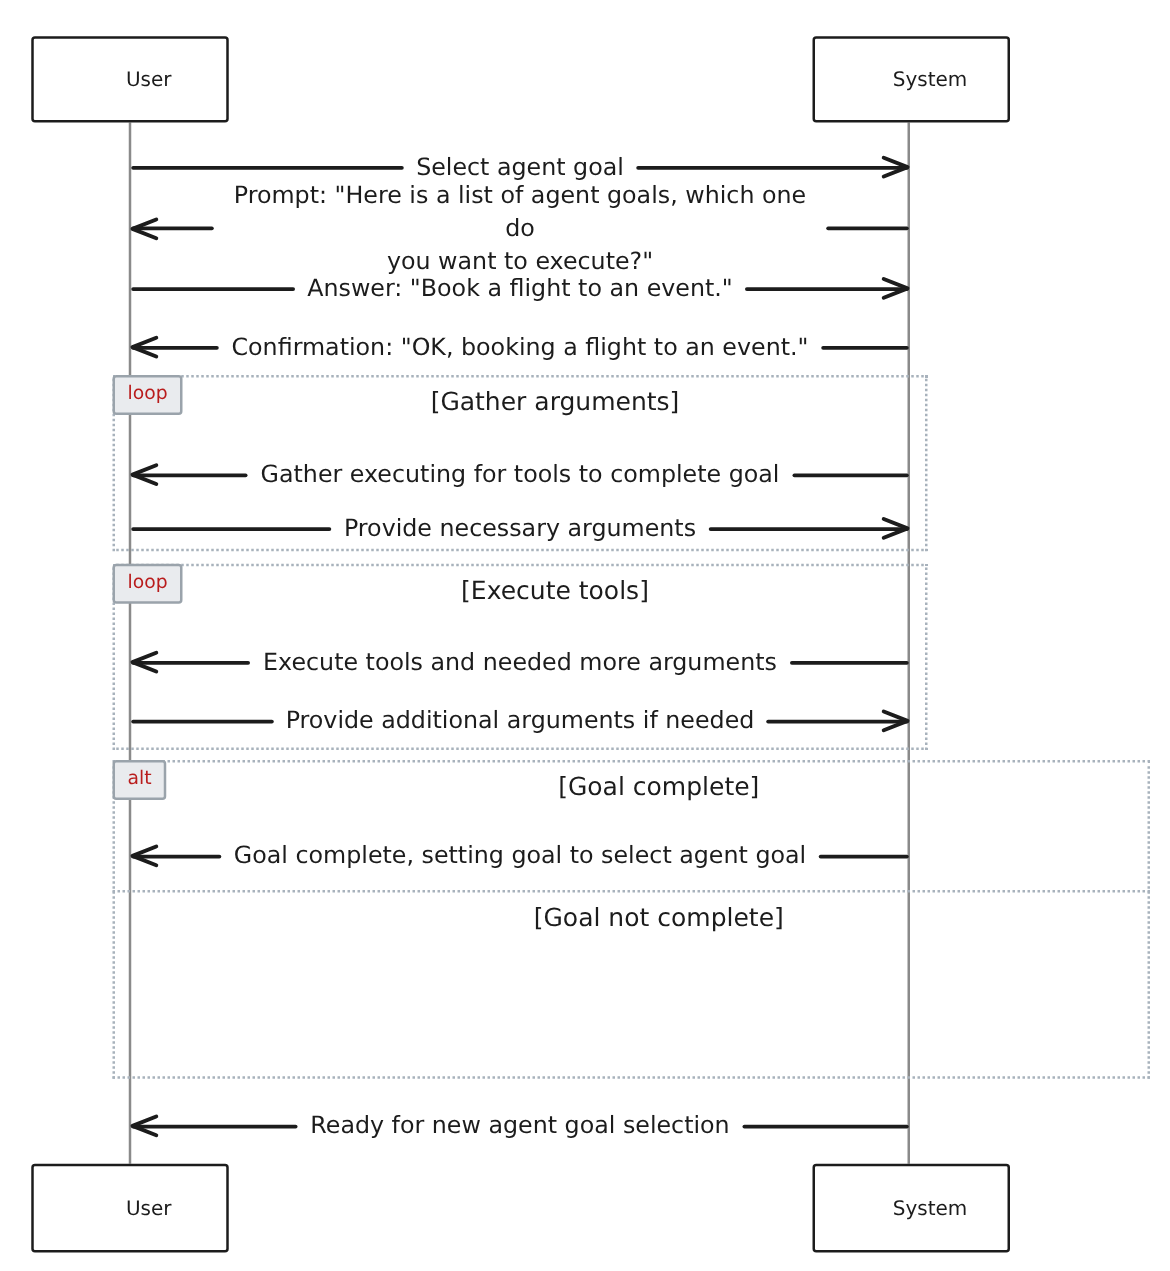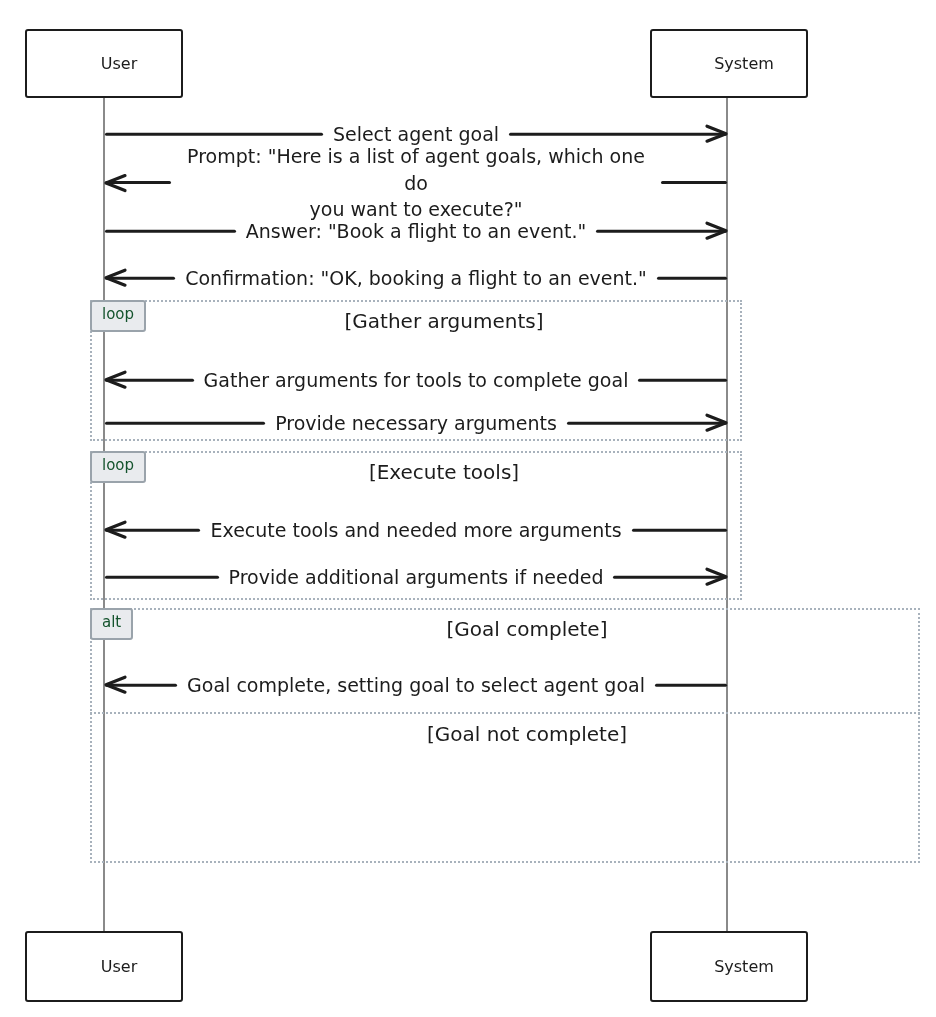--- a/index.html
+++ b/index.html
@@ -63,21 +63,21 @@
     box-sizing:border-box;
     z-index:1;
   }
   .frag-tab{
     position:absolute;top:-2px;left:-2px;
     background:#e9ebee;
     border:2px solid #9aa3ab;
     border-radius:3px;
     padding:3px 10px 5px;
     font-size:15px;line-height:1.3;
-    color:#14532d;
+    color:#b91c1c;
     z-index:2;
   }
   .frag-cond{
     position:absolute;top:5px;right:0;
     text-align:center;
     font-size:20px;line-height:1.4;
   }
   .frag-divider{
     position:absolute;left:-2px;right:-2px;
     border-top:2px dotted #a8b2bc;
@@ -154,21 +154,21 @@
     <span class="mline"></span>
     <span class="mtext">Confirmation: "OK, booking a flight to an event."</span>
     <span class="mline"></span>
     <svg class="ah left" viewBox="0 0 26 20">
         <polyline points="22,2.5 3,10 22,17.5" fill="none" stroke="#1c1c1c" stroke-width="3.2" stroke-linecap="round" stroke-linejoin="round"></polyline>
       </svg>
   </div>
 
   <div class="msg" style="top:380px">
     <span class="mline"></span>
-    <span class="mtext">Gather arguments for tools to complete goal</span>
+    <span class="mtext">Gather executing for tools to complete goal</span>
     <span class="mline"></span>
     <svg class="ah left" viewBox="0 0 26 20">
         <polyline points="22,2.5 3,10 22,17.5" fill="none" stroke="#1c1c1c" stroke-width="3.2" stroke-linecap="round" stroke-linejoin="round"></polyline>
       </svg>
   </div>
 
   <div class="msg" style="top:423px">
     <span class="mline"></span>
     <span class="mtext">Provide necessary arguments</span>
     <span class="mline"></span>
@@ -198,20 +198,28 @@
   <div class="msg" style="top:685px">
     <span class="mline"></span>
     <span class="mtext">Goal complete, setting goal to select agent goal</span>
     <span class="mline"></span>
     <svg class="ah left" viewBox="0 0 26 20">
         <polyline points="22,2.5 3,10 22,17.5" fill="none" stroke="#1c1c1c" stroke-width="3.2" stroke-linecap="round" stroke-linejoin="round"></polyline>
       </svg>
   </div>
 
 
+  <div class="msg" style="top:901px">
+    <span class="mline"></span>
+    <span class="mtext">Ready for new agent goal selection</span>
+    <span class="mline"></span>
+    <svg class="ah left" viewBox="0 0 26 20">
+        <polyline points="22,2.5 3,10 22,17.5" fill="none" stroke="#1c1c1c" stroke-width="3.2" stroke-linecap="round" stroke-linejoin="round"></polyline>
+      </svg>
+  </div>
 
   <div class="actor" style="left:25px;top:931px;height:71px">
     <span>User</span>
   </div>
   <div class="actor" style="left:650px;top:931px;height:71px">
     <span>System</span>
   </div>
 
 </div>
 

